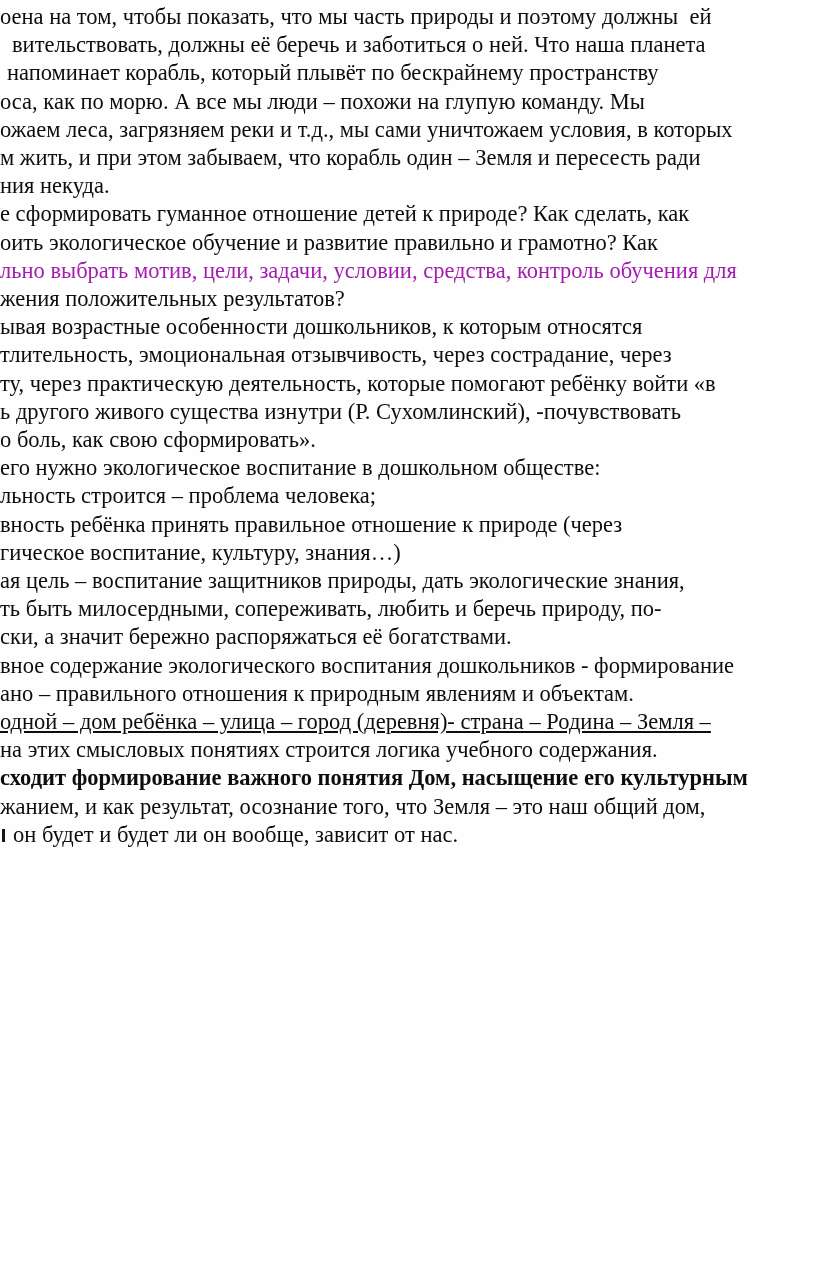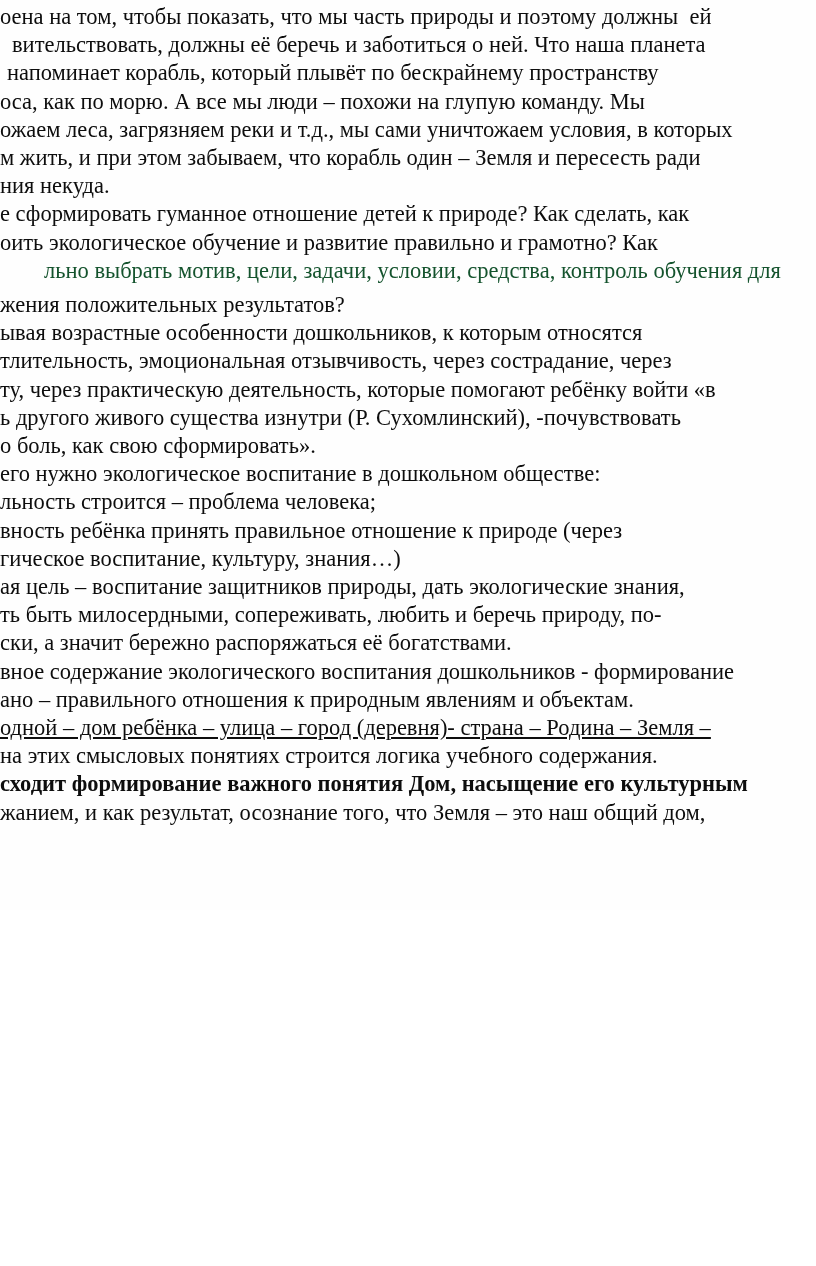--- a/index.html
+++ b/index.html
@@ -56,34 +56,35 @@
   <div class="textblock">
       <div class="line" style="color: rgb(13, 13, 13);">оена на том, чтобы показать, что мы часть природы и поэтому должны  ей</div>
       <div class="line" style="color: rgb(13, 13, 13); margin-left: 12px;">вительствовать, должны её беречь и заботиться о ней. Что наша планета</div>
       <div class="line" style="color: rgb(13, 13, 13);">напоминает корабль, который плывёт по бескрайнему пространству</div>
       <div class="line" style="color: rgb(13, 13, 13);">оса, как по морю. А все мы люди – похожи на глупую команду. Мы</div>
       <div class="line" style="color: rgb(13, 13, 13);">ожаем леса, загрязняем реки и т.д., мы сами уничтожаем условия, в которых</div>
       <div class="line" style="color: rgb(13, 13, 13);">м жить, и при этом забываем, что корабль один – Земля и пересесть ради</div>
       <div class="line" style="color: rgb(13, 13, 13);">ния некуда.</div>
       <div class="line" style="color: rgb(13, 13, 13);">е сформировать гуманное отношение детей к природе? Как сделать, как</div>
       <div class="line" style="color: rgb(13, 13, 13);">оить экологическое обучение и развитие правильно и грамотно? Как</div>
-      <div class="line" style="color: #14532d; margin-left: 44px;">льно выбрать мотив, цели, задачи, условии, средства, контроль обучения для</div>
-      <div class="line" style="color: rgb(13, 13, 13); margin-top: 6px;">жения положительных результатов?</div>
+      <div class="line" style="color: #a21caf;">льно выбрать мотив, цели, задачи, условии, средства, контроль обучения для</div>
+      <div class="line" style="color: rgb(13, 13, 13);">жения положительных результатов?</div>
       <div class="line" style="color: rgb(13, 13, 13);">ывая возрастные особенности дошкольников, к которым относятся</div>
       <div class="line" style="color: rgb(13, 13, 13);">тлительность, эмоциональная отзывчивость, через сострадание, через</div>
       <div class="line" style="color: rgb(13, 13, 13);">ту, через практическую деятельность, которые помогают ребёнку войти «в</div>
       <div class="line" style="color: rgb(13, 13, 13);">ь другого живого существа изнутри (Р. Сухомлинский), -почувствовать</div>
       <div class="line" style="color: rgb(13, 13, 13);">о боль, как свою сформировать».</div>
       <div class="line" style="color: rgb(13, 13, 13);">его нужно экологическое воспитание в дошкольном обществе:</div>
       <div class="line" style="color: rgb(13, 13, 13);">льность строится – проблема человека;</div>
       <div class="line" style="color: rgb(13, 13, 13);">вность ребёнка принять правильное отношение к природе (через</div>
       <div class="line" style="color: rgb(13, 13, 13);">гическое воспитание, культуру, знания…)</div>
       <div class="line" style="color: rgb(13, 13, 13);">ая цель – воспитание защитников природы, дать экологические знания,</div>
       <div class="line" style="color: rgb(13, 13, 13);">ть быть милосердными, сопереживать, любить и беречь природу, по-</div>
       <div class="line" style="color: rgb(13, 13, 13);">ски, а значит бережно распоряжаться её богатствами.</div>
       <div class="line" style="color: rgb(13, 13, 13);">вное содержание экологического воспитания дошкольников - формирование</div>
       <div class="line" style="color: rgb(13, 13, 13);">ано – правильного отношения к природным явлениям и объектам.</div>
       <div class="line" style="color: rgb(13, 13, 13); text-decoration: underline;">одной – дом ребёнка – улица – город (деревня)- страна – Родина – Земля –</div>
       <div class="line" style="color: rgb(13, 13, 13);">на этих смысловых понятиях строится логика учебного содержания.</div>
       <div class="line" style="color: rgb(13, 13, 13); font-weight: bold;">сходит формирование важного понятия Дом, насыщение его культурным</div>
       <div class="line" style="color: rgb(13, 13, 13);">жанием, и как результат, осознание того, что Земля – это наш общий дом,</div>
+      <div class="line" style="color: rgb(13, 13, 13);">он будет и будет ли он вообще, зависит от нас.</div>
     </div>
 </div>
 
 </body></html>

